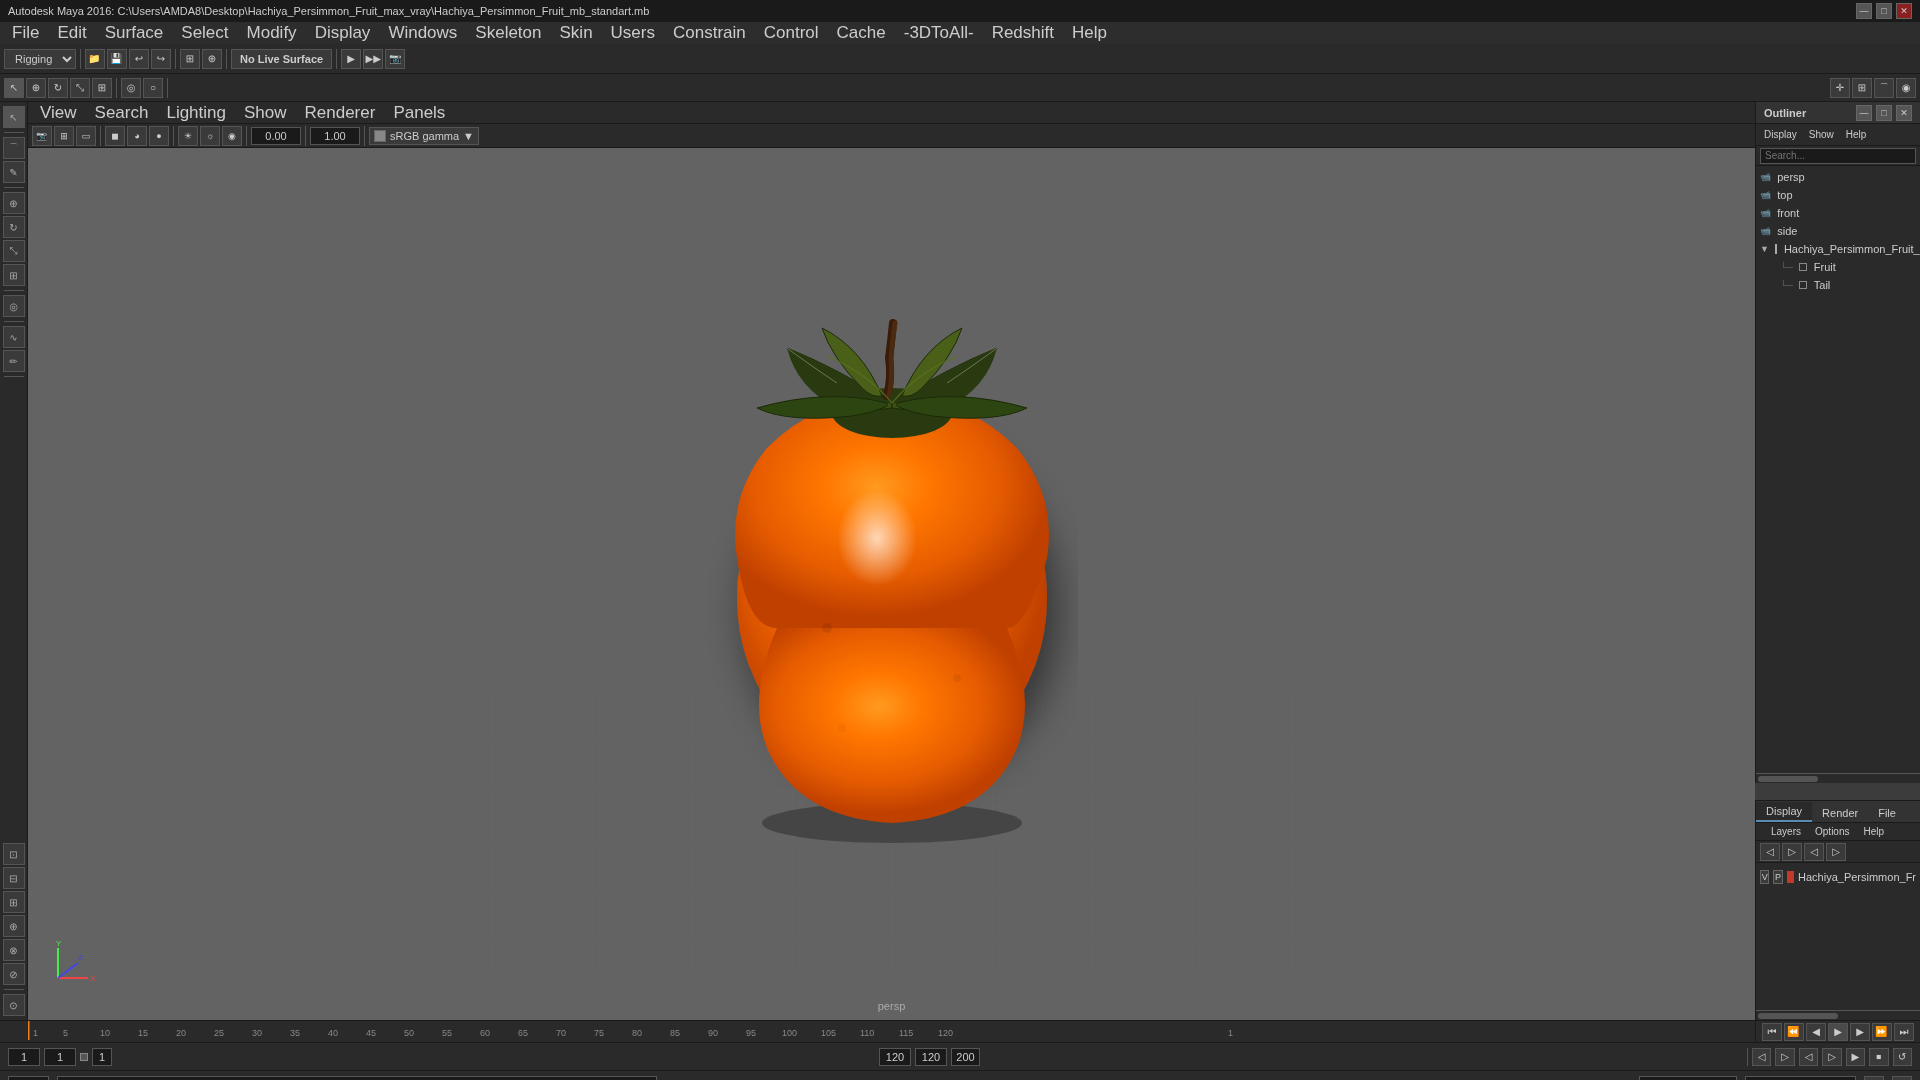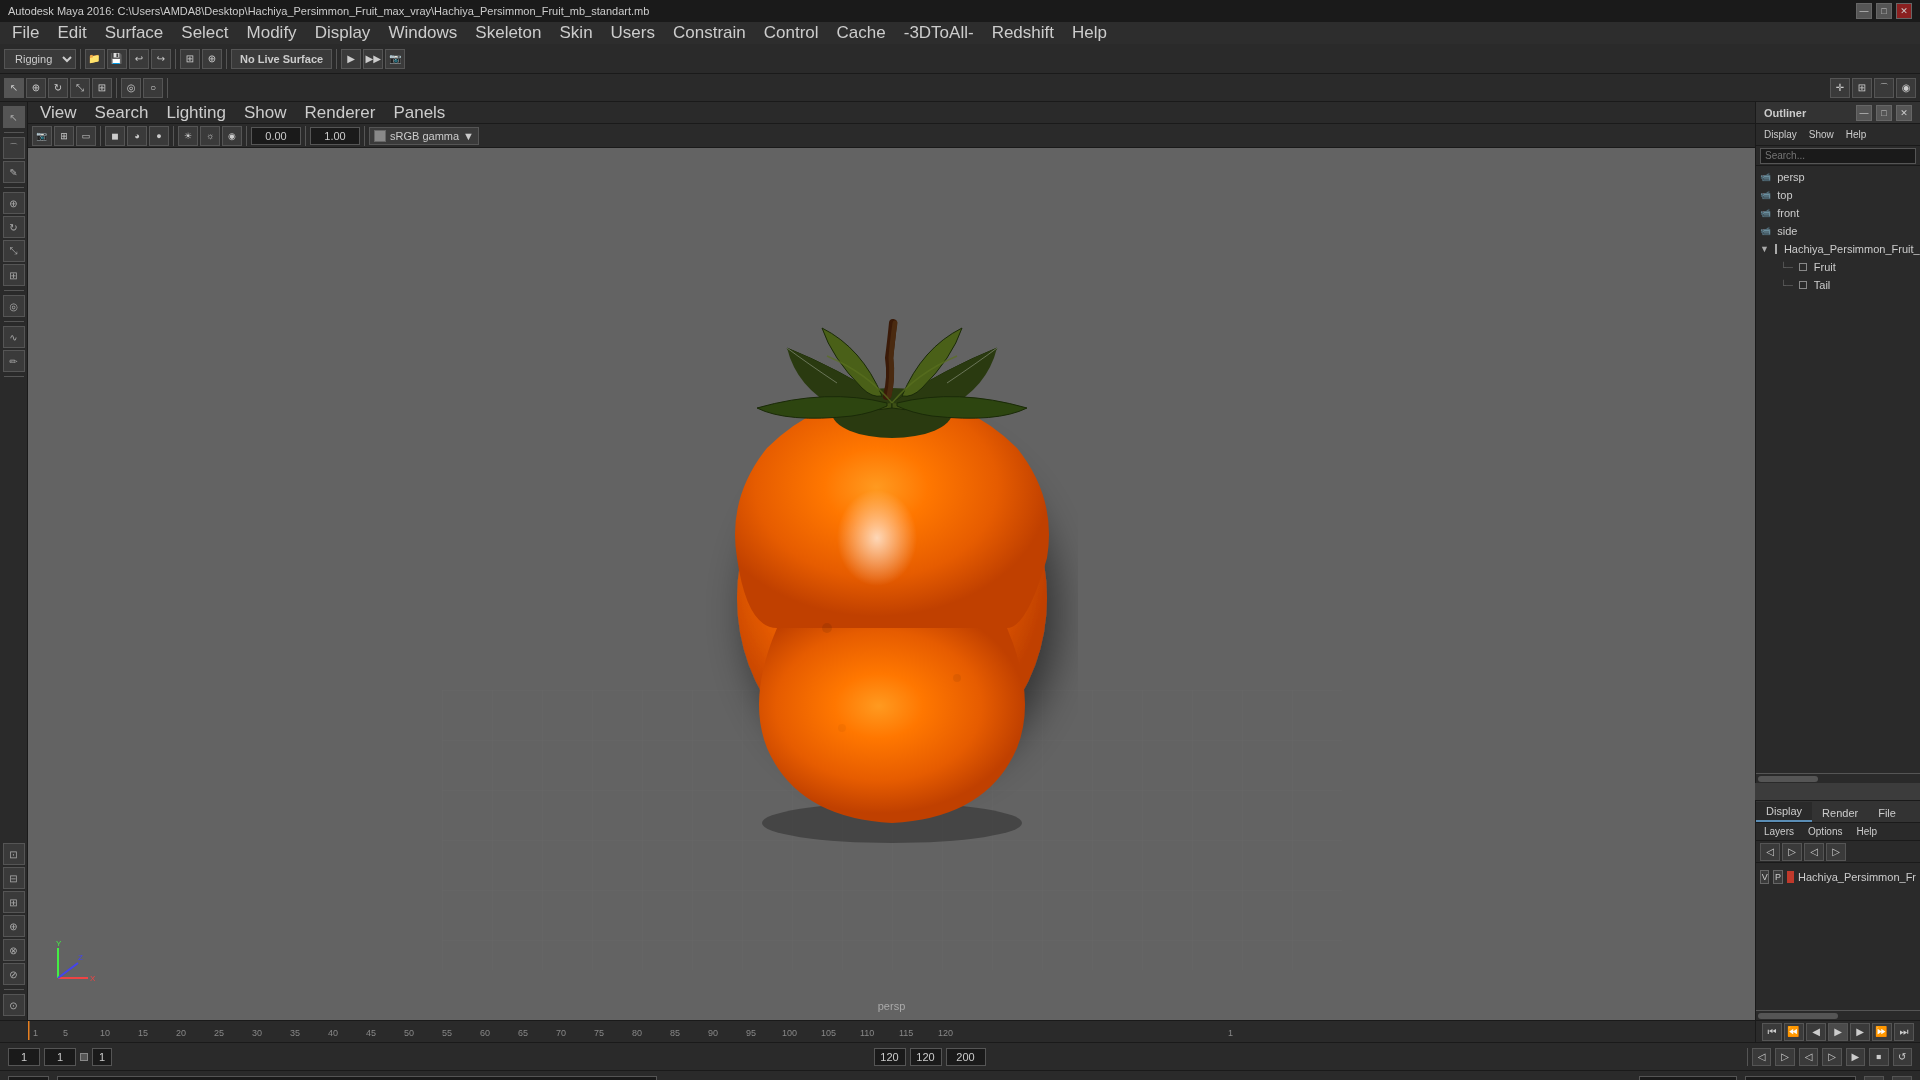--- a/index.html
+++ b/index.html
@@ -446,21 +446,21 @@
       </div>
     </div>
 
     <div id="bottom-right-panel" style="height:220px; background:#2a2a2a; border-left:1px solid #1a1a1a; border-top:1px solid #1a1a1a; display:flex; flex-direction:column;">
       <div id="bottom-right-tabs" style="height:22px; background:#333; display:flex; align-items:flex-end; border-bottom:1px solid #1a1a1a;">
         <div class="brt active">Display</div>
         <div class="brt">Render</div>
         <div class="brt">File</div>
       </div>
       <div id="layer-tabs" style="height:18px; background:#2a2a2a; display:flex; align-items:center; padding:0 2px; gap:2px; border-bottom:1px solid #1a1a1a;">
-        <div style="padding:2px 6px; font-size:10px; color:#ccc; cursor:pointer;">Layers</div>
+        <div style="padding:2px 6px; font-size:10px; color:#ccc; cursor:pointer;margin-left:7px;">Layers</div>
         <div style="padding:2px 6px; font-size:10px; color:#ccc; cursor:pointer;">Options</div>
         <div style="padding:2px 6px; font-size:10px; color:#ccc; cursor:pointer;">Help</div>
       </div>
       <div id="layer-controls" style="height:22px; display:flex; align-items:center; padding:0 4px; gap:2px; border-bottom:1px solid #1a1a1a;">
         <div class="anim-transport-btn">◁</div>
         <div class="anim-transport-btn">▷</div>
         <div class="anim-transport-btn">◁</div>
         <div class="anim-transport-btn">▷</div>
       </div>
       <div id="layer-content" style="flex:1; padding:4px;">
@@ -535,21 +535,21 @@
   <div id="anim-controls-bar" style="height:28px; background:#2a2a2a; display:flex; align-items:center; padding:0 8px; gap:4px; border-top:1px solid #1a1a1a; width:1920px;">
     <div class="anim-field" style="display:flex; align-items:center; justify-content:center;">1</div>
     <div class="anim-field" style="display:flex; align-items:center; justify-content:center;">1</div>
     <div style="width:8px; height:8px; background:#555; display:flex; align-items:center; justify-content:center;">
       <div style="width:8px; height:8px; background:#555; border:1px solid #888;"></div>
     </div>
     <div class="anim-field" style="display:flex; align-items:center; justify-content:center; width:20px;">1</div>
     <div style="flex:1;"></div>
     <div class="anim-field" style="display:flex; align-items:center; justify-content:center;">120</div>
     <div class="anim-field" style="display:flex; align-items:center; justify-content:center;">120</div>
-    <div class="anim-field" style="display:flex; align-items:center; justify-content:center; width:40px;">200</div>
+    <div class="anim-field" style="display:flex; align-items:center; justify-content:center; width:29px;">200</div>
     <div style="flex:1;"></div>
 
     <div style="width:165px; display:flex; align-items:center; gap:4px; padding-left:4px; border-left:1px solid #555;">
       <div class="anim-transport-btn">◁</div>
       <div class="anim-transport-btn">▷</div>
       <div class="anim-transport-btn">◁</div>
       <div class="anim-transport-btn">▷</div>
       <div class="anim-transport-btn">▶</div>
       <div class="anim-transport-btn">⏹</div>
       <div class="anim-transport-btn">↺</div>

